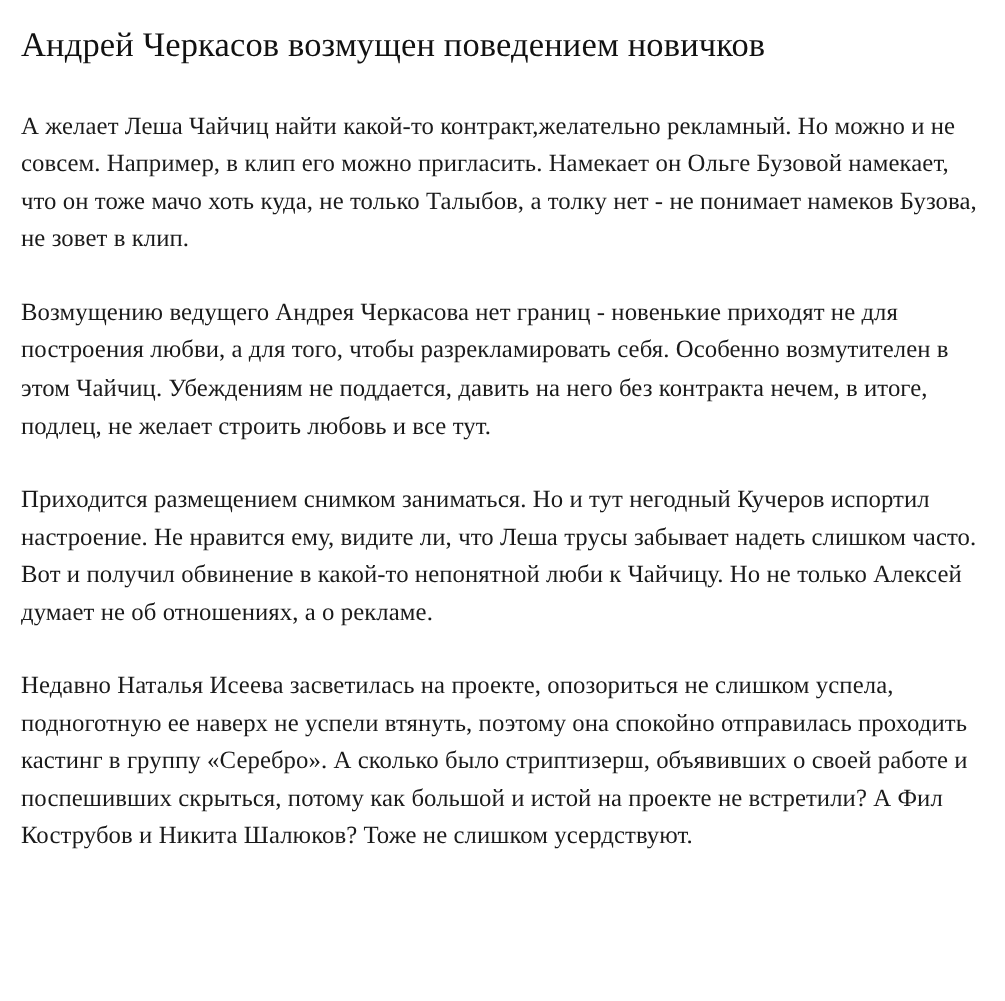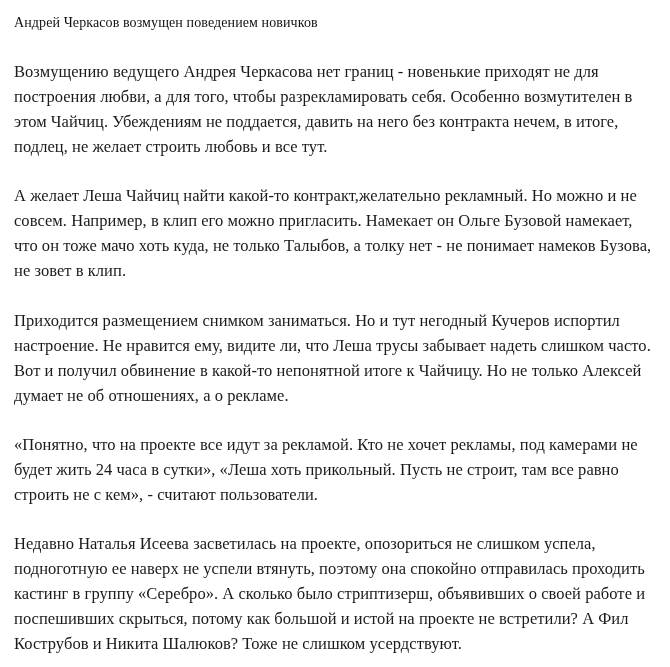--- a/index.html
+++ b/index.html
@@ -15,21 +15,21 @@
     color: #1a1a1a;
   }
   .page {
     box-sizing: border-box;
     width: 670px;
     height: 667px;
     padding: 14px 18px 0 14px;
   }
   .article-title {
     font-family: "Liberation Serif", "DejaVu Serif", serif;
-    font-size: 14px;
+    font-size: 23px;
     font-weight: 400;
     color: #111111;
     line-height: 1.35;
     margin: 0 0 26px 0;
     letter-spacing: 0.1px;
   }
   .article-body p {
     font-size: 16.5px;
     line-height: 1.52;
     margin: 0 0 24px 0;
@@ -41,19 +41,18 @@
     margin-bottom: 0;
     margin-top: 16px;
   }
 </style>
 </head>
 <body>
 
 <div class="page">
   <h1 class="article-title">Андрей Черкасов возмущен поведением новичков</h1>
   <div class="article-body">
+    <p>А желает Леша Чайчиц найти какой-то контракт,желательно рекламный. Но можно и не совсем. Например, в клип его можно пригласить. Намекает он Ольге Бузовой намекает, что он тоже мачо хоть куда, не только Талыбов, а толку нет - не понимает намеков Бузова, не зовет в клип.</p>
     <p>Возмущению ведущего Андрея Черкасова нет границ - новенькие приходят не для построения любви, а для того, чтобы разрекламировать себя. Особенно возмутителен в этом Чайчиц. Убеждениям не поддается, давить на него без контракта нечем, в итоге, подлец, не желает строить любовь и все тут.</p>
-    <p>А желает Леша Чайчиц найти какой-то контракт,желательно рекламный. Но можно и не совсем. Например, в клип его можно пригласить. Намекает он Ольге Бузовой намекает, что он тоже мачо хоть куда, не только Талыбов, а толку нет - не понимает намеков Бузова, не зовет в клип.</p>
-    <p>Приходится размещением снимком заниматься. Но и тут негодный Кучеров испортил настроение. Не нравится ему, видите ли, что Леша трусы забывает надеть слишком часто. Вот и получил обвинение в какой-то непонятной итоге к Чайчицу. Но не только Алексей думает не об отношениях, а о рекламе.</p>
-    <p>«Понятно, что на проекте все идут за рекламой. Кто не хочет рекламы, под камерами не будет жить 24 часа в сутки», «Леша хоть прикольный. Пусть не строит, там все равно строить не с кем», - считают пользователи.</p>
+    <p>Приходится размещением снимком заниматься. Но и тут негодный Кучеров испортил настроение. Не нравится ему, видите ли, что Леша трусы забывает надеть слишком часто. Вот и получил обвинение в какой-то непонятной люби к Чайчицу. Но не только Алексей думает не об отношениях, а о рекламе.</p>
     <p>Недавно Наталья Исеева засветилась на проекте, опозориться не слишком успела, подноготную ее наверх не успели втянуть, поэтому она спокойно отправилась проходить кастинг в группу «Серебро». А сколько было стриптизерш, объявивших о своей работе и поспешивших скрыться, потому как большой и истой на проекте не встретили? А Фил Кострубов и Никита Шалюков? Тоже не слишком усердствуют.</p>
   </div>
 </div>
 
 </body></html>

